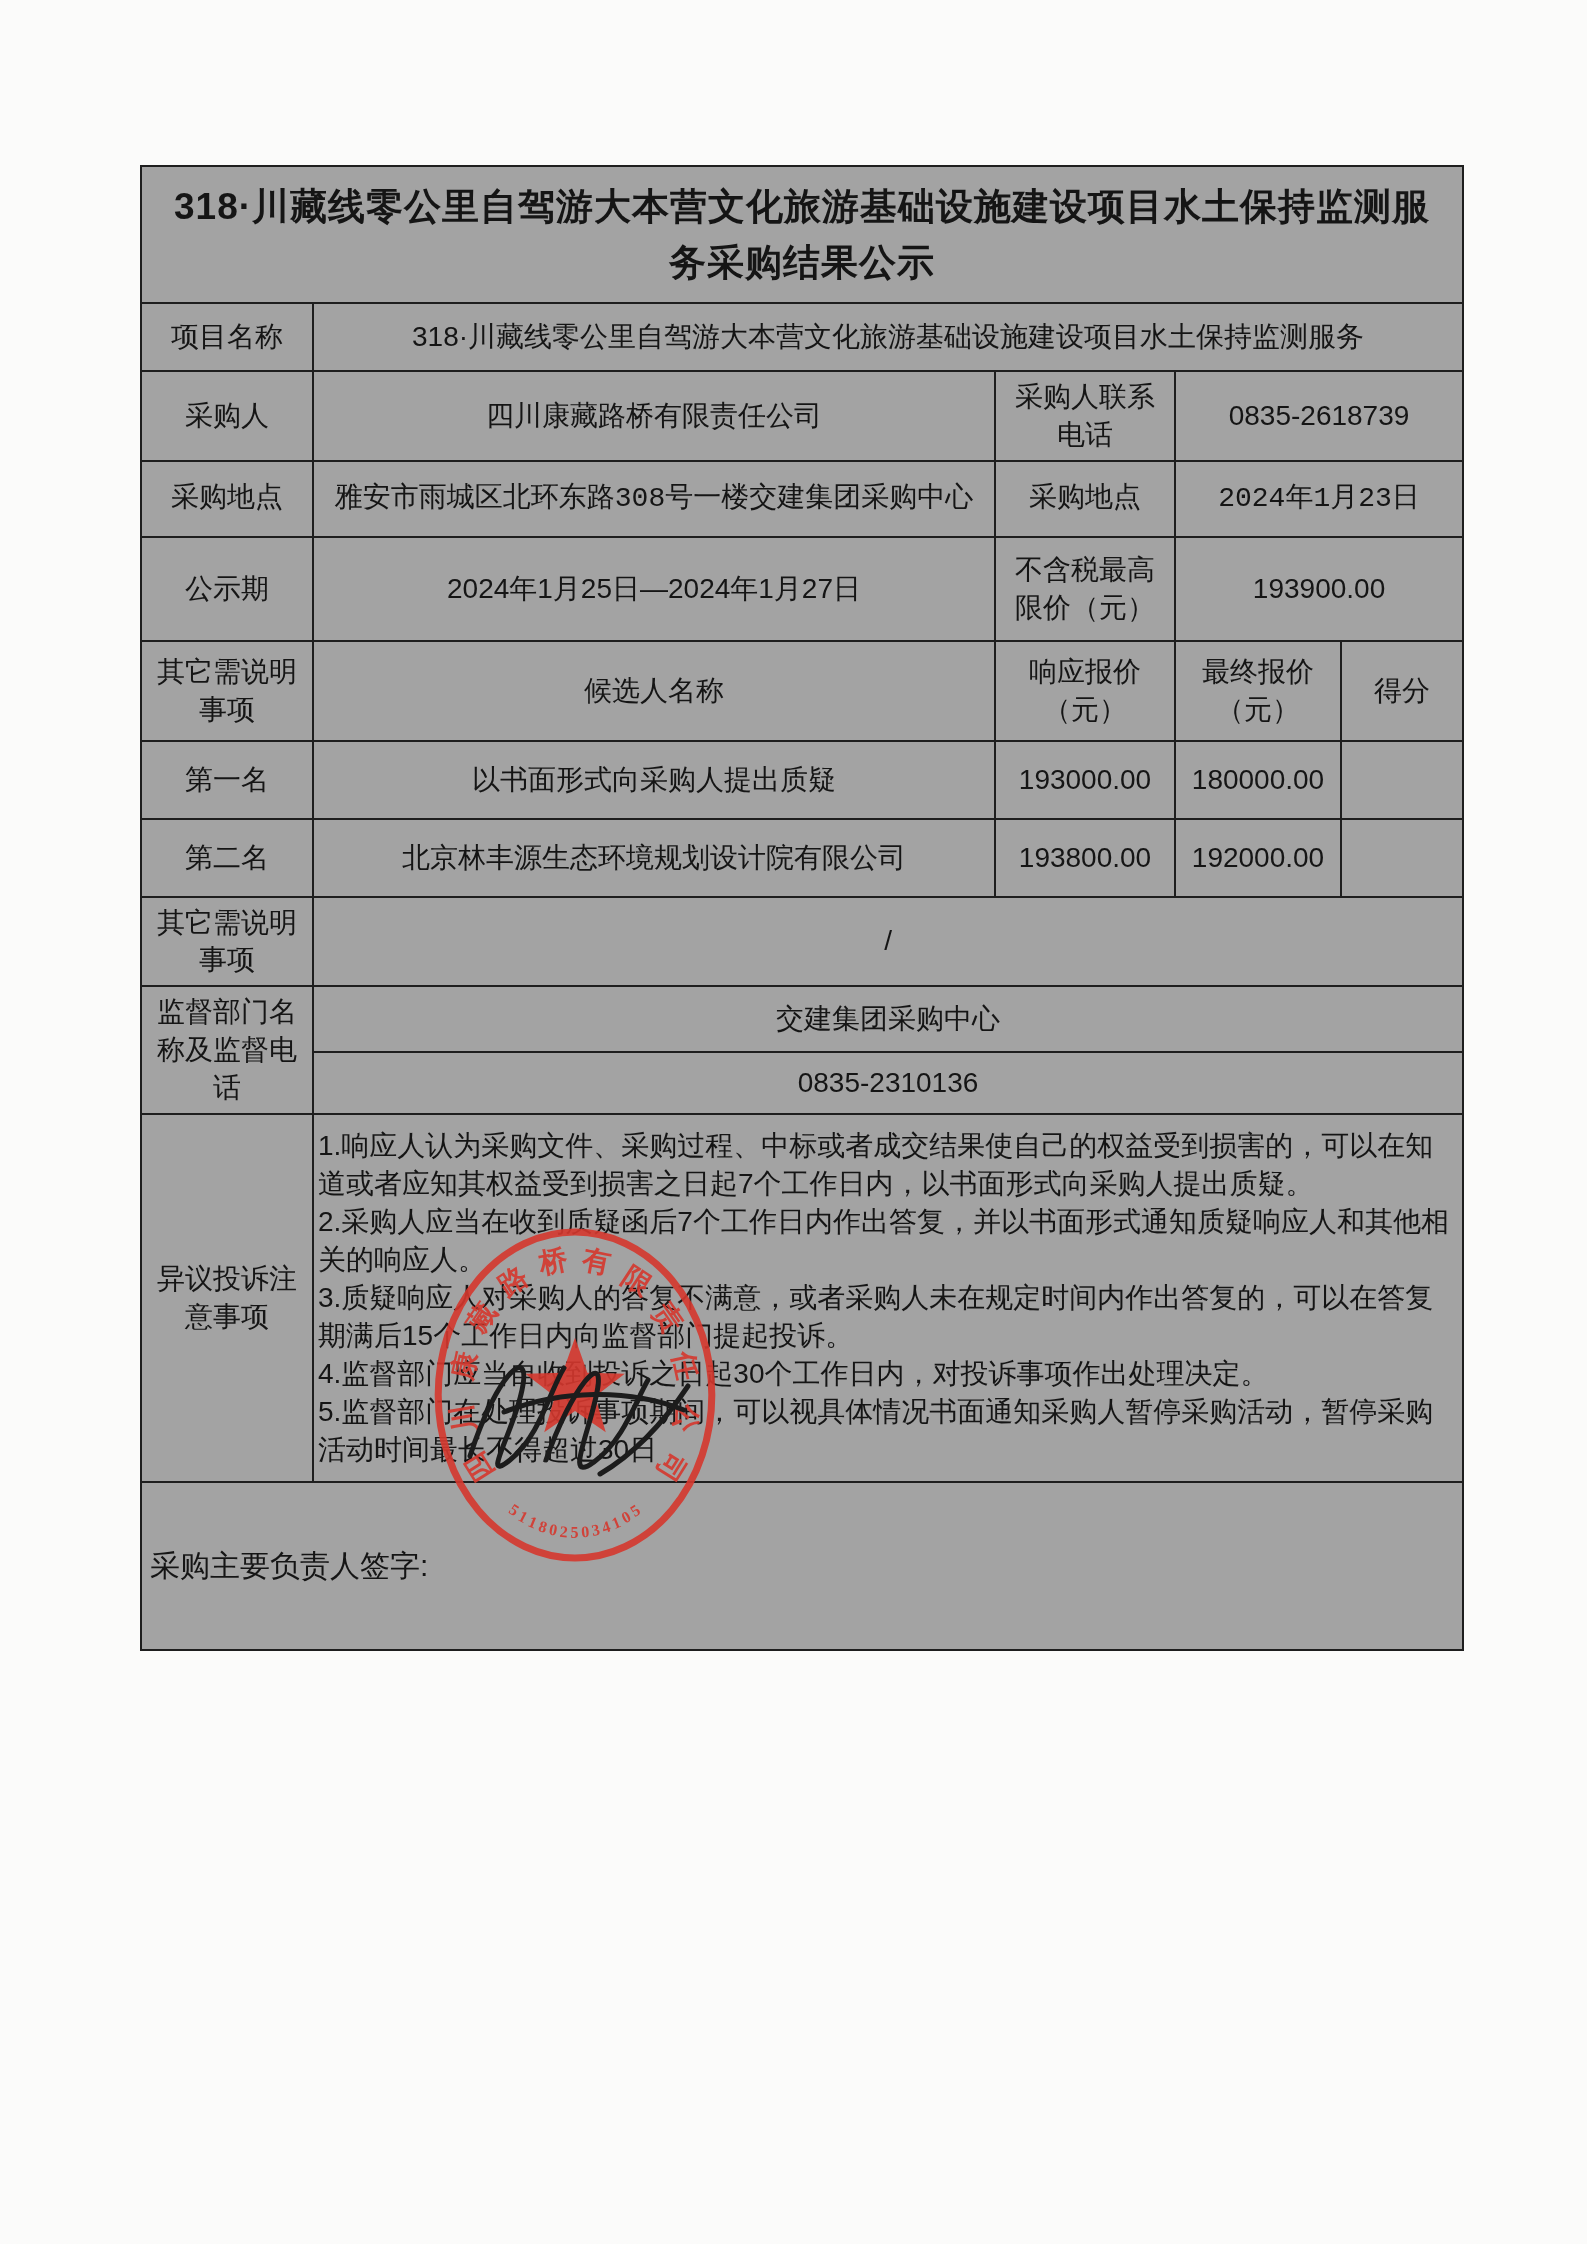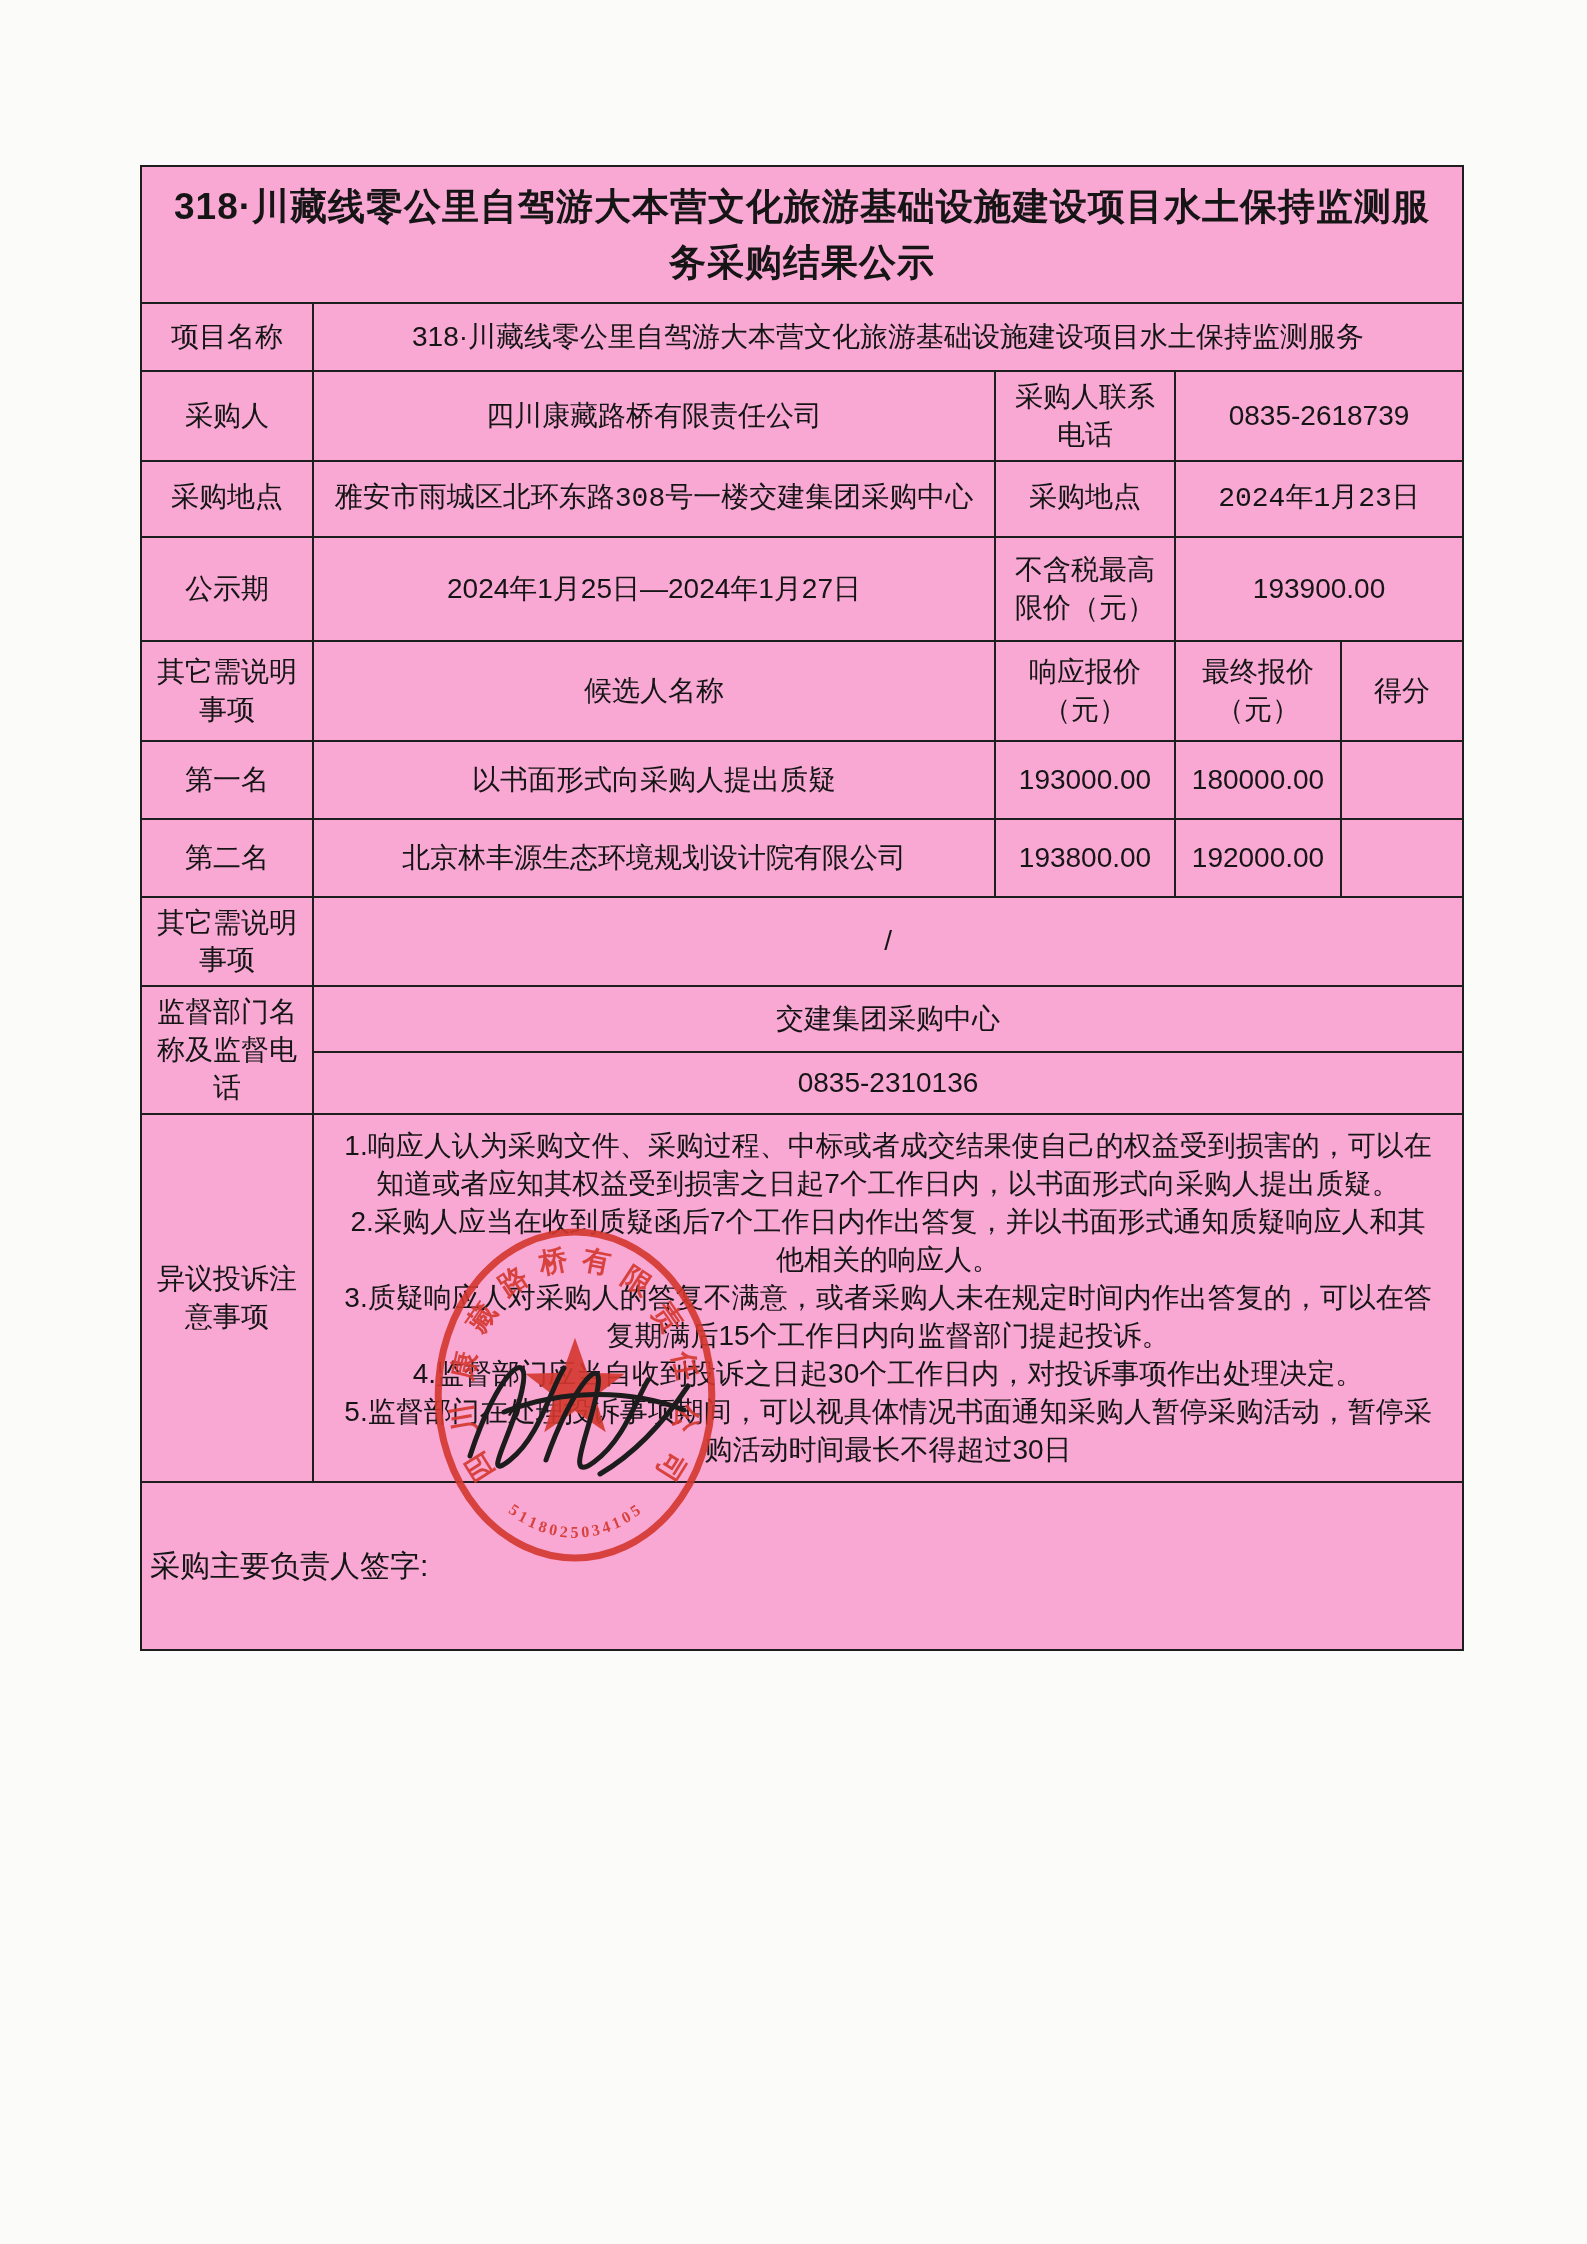--- a/index.html
+++ b/index.html
@@ -10,21 +10,21 @@
     color:#151515;
     position:relative;
   }
   .page{position:absolute;inset:0;overflow:hidden;}
   table.doc{
     border-collapse:collapse;
     table-layout:fixed;
     position:absolute;
     left:140px;top:165px;
     width:1322px;
-    background:#f9a8d4;
+    background:#a3a3a3;
   }
   td{
     border:2px solid #1e1e1e;
     text-align:center;
     vertical-align:middle;
     font-size:28px;
     line-height:1.35;
     padding:6px 10px;
     word-break:break-all;
   }
@@ -40,22 +40,22 @@
   tr.t-purchaser{height:84px;}
   tr.t-location{height:76px;font-family:Liberation Mono, monospace;}
   tr.t-publicity{height:104px;}
   tr.t-candhead{height:100px;}
   tr.t-cand{height:78px;}
   tr.t-other{height:70px;}
   tr.t-sup1{height:56px;}
   tr.t-sup2{height:52px;}
   tr.t-sign{height:168px;}
   .objection-cell{
-    text-align:center;
-    padding:12px 28px;
+    text-align:left;
+    padding:12px 4px;
     line-height:1.36;
   }
   .objection-cell div{margin:0;}
   .sign-cell{
     text-align:left;
     font-size:30px;
     padding-left:8px;
     vertical-align:middle;
   }
   

